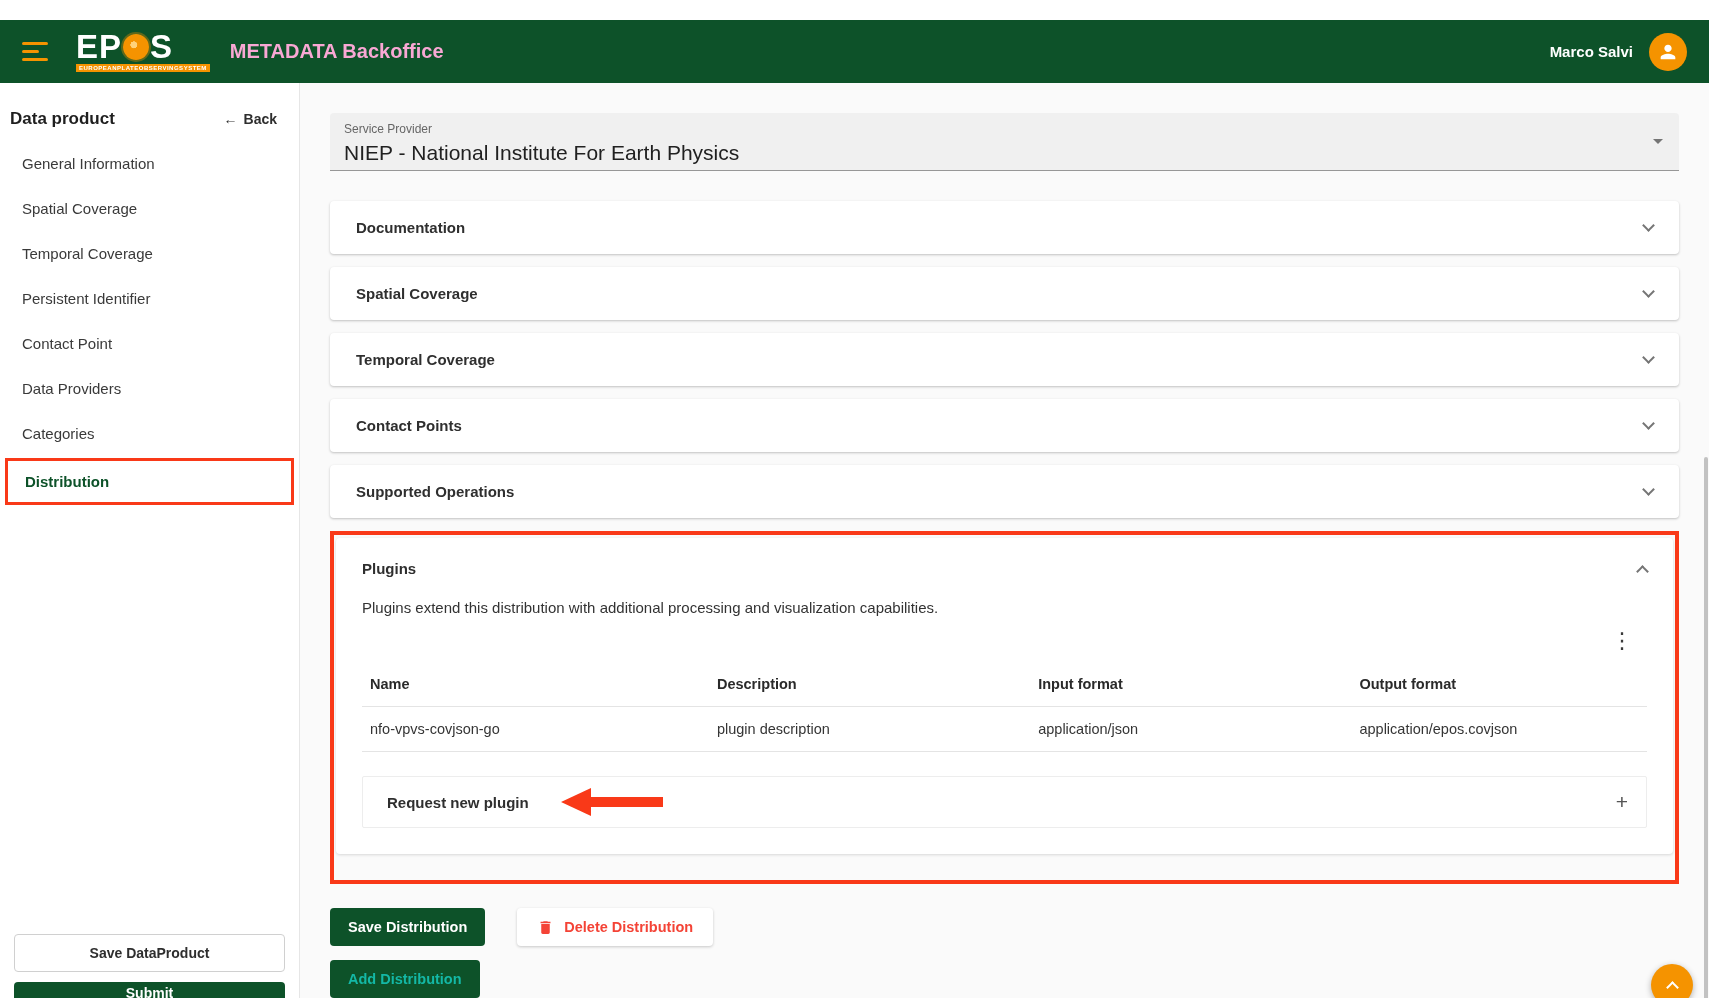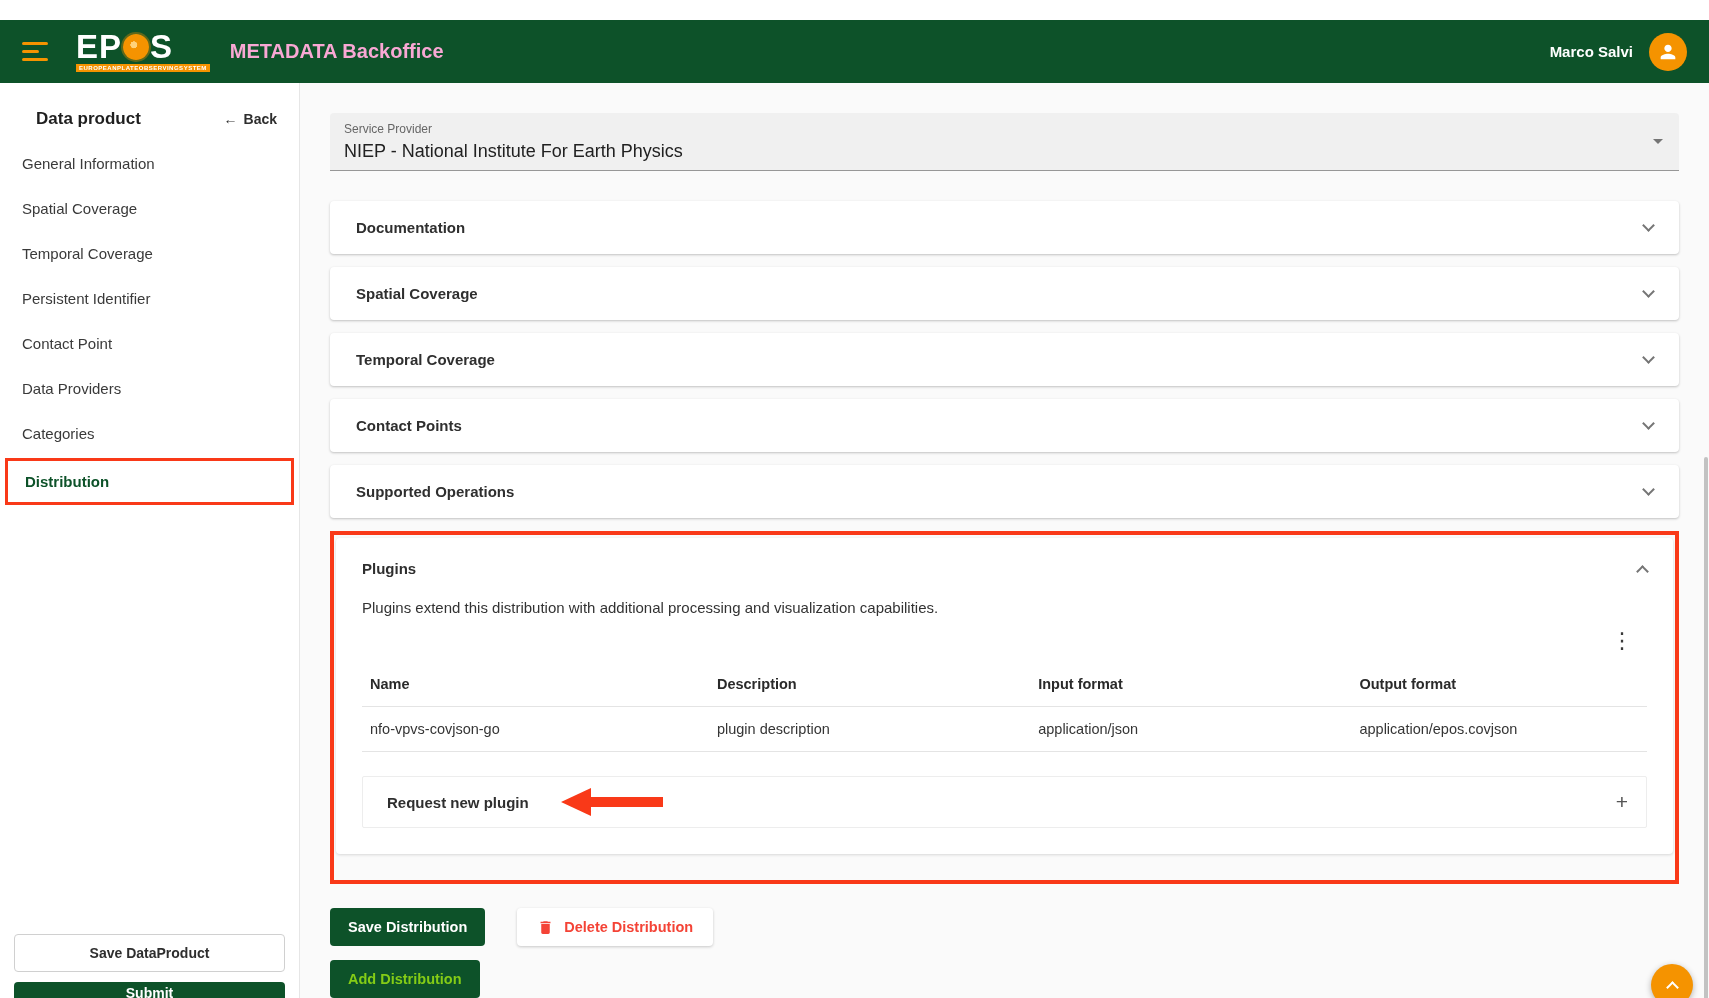--- a/index.html
+++ b/index.html
@@ -20,35 +20,35 @@
   .topbar-right { margin-left:auto; display:flex; align-items:center; gap:16px; }
   .user-name { color:#fff; font-size:15px; font-weight:bold; }
   .avatar { width:38px; height:38px; border-radius:50%; background:#f59300; display:flex; align-items:center; justify-content:center; cursor:pointer; }
 
   
   .body-row { display:flex; height:935px; }
   .sidebar { width:300px; background:#fff; border-right:1px solid #e6e6e6; position:relative; padding-top:26px; }
   .main { flex:1; background:#fafafa; padding:30px 30px 0 30px; position:relative; }
 
   
-  .sidebar-header { display:flex; align-items:center; justify-content:space-between; padding:0 22px 12px 36px; }
+  .sidebar-header { display:flex; align-items:center; justify-content:space-between; padding:0 22px 12px 10px; }
   .sidebar-title { font-size:17px; font-weight:bold; color:#1f1f1f; }
   .back-link { display:flex; align-items:center; gap:6px; font-size:14px; font-weight:bold; color:#2e2e2e; cursor:pointer; }
   .nav-item { padding:14px 22px; font-size:15px; color:#3a3a3a; cursor:pointer; }
   .nav-item.active { color:#0d5229; font-weight:bold; }
   .red-box-side { border:3px solid #f93918; margin:2px 5px; }
   .red-box-side .nav-item { padding:12px 17px; }
   .sidebar-bottom { position:absolute; left:14px; right:14px; bottom:14px; display:flex; flex-direction:column; gap:10px; }
   .btn-outline { background:#fff; border:1px solid #d0d0d0; border-radius:4px; height:38px; font-size:14px; font-weight:bold; color:#2e2e2e; cursor:pointer; display:flex; align-items:center; justify-content:center; font-family:inherit; }
   .btn-green { background:#0d5229; border:none; border-radius:4px; height:22px; font-size:14px; font-weight:bold; color:#fff; cursor:pointer; display:flex; align-items:center; justify-content:center; font-family:inherit; }
 
   
   .sp-field { background:#f0f0f0; border-bottom:1px solid #979797; border-radius:4px 4px 0 0; height:58px; padding:9px 18px 0 14px; position:relative; cursor:pointer; margin-bottom:30px; }
   .sp-label { font-size:12px; color:#666; }
-  .sp-value { font-size:18px; color:#212121; margin-top:5px; }
+  .sp-value { font-size:21px; color:#212121; margin-top:5px; }
   .caret { position:absolute; right:16px; top:26px; width:0; height:0; border-left:5px solid transparent; border-right:5px solid transparent; border-top:5px solid #757575; }
 
   
   .accordion { background:#fff; border-radius:4px; box-shadow:0 1px 3px rgba(0,0,0,.14), 0 1px 2px rgba(0,0,0,.10); height:53px; display:flex; align-items:center; justify-content:space-between; padding:0 26px; margin-bottom:13px; cursor:pointer; }
   .accordion-label { font-size:15px; font-weight:bold; color:#2f2f2f; }
   .chev { width:9px; height:9px; border-right:2px solid #757575; border-bottom:2px solid #757575; display:inline-block; }
   .chev.down { transform:rotate(45deg); margin-top:-4px; }
   .chev.up { transform:rotate(-135deg); margin-top:5px; }
 
   
@@ -69,21 +69,21 @@
 
   
   .red-arrow { position:absolute; left:198px; top:50%; transform:translateY(-50%); display:flex; align-items:center; }
   .red-arrow .head { width:0; height:0; border-top:14px solid transparent; border-bottom:14px solid transparent; border-right:30px solid #f93918; }
   .red-arrow .tail { width:72px; height:10px; background:#f93918; }
 
   
   .actions-row { display:flex; gap:32px; margin-top:12px; }
   .btn-save { background:#0d5229; color:#fff; border:none; border-radius:4px; height:38px; padding:0 18px; font-size:14.5px; font-weight:bold; cursor:pointer; font-family:inherit; }
   .btn-delete { background:#fff; color:#f44336; border:none; border-radius:4px; height:38px; padding:0 20px; font-size:14.5px; font-weight:bold; cursor:pointer; box-shadow:0 1px 3px rgba(0,0,0,.2); display:flex; align-items:center; gap:10px; font-family:inherit; }
-  .btn-add { background:#0d5229; color:#84cc16; border:none; border-radius:4px; height:38px; padding:0 18px; font-size:14.5px; font-weight:bold; cursor:pointer; margin-top:14px; font-family:inherit; }
+  .btn-add { background:#0d5229; color:#14b8a6; border:none; border-radius:4px; height:38px; padding:0 18px; font-size:14.5px; font-weight:bold; cursor:pointer; margin-top:14px; font-family:inherit; }
 
   
   .fab { position:absolute; right:16px; bottom:12px; width:42px; height:42px; border-radius:50%; background:#f59300; box-shadow:0 2px 6px rgba(0,0,0,.3); display:flex; align-items:center; justify-content:center; cursor:pointer; }
   .fab .chev { border-color:#fff; margin-top:5px; transform:rotate(-135deg); }
   .scroll-thumb { position:absolute; right:1px; top:437px; width:4px; height:561px; background:#c2c2c2; border-radius:2px; }
 </style>
 </head>
 <body>
 
 <div class="app">

